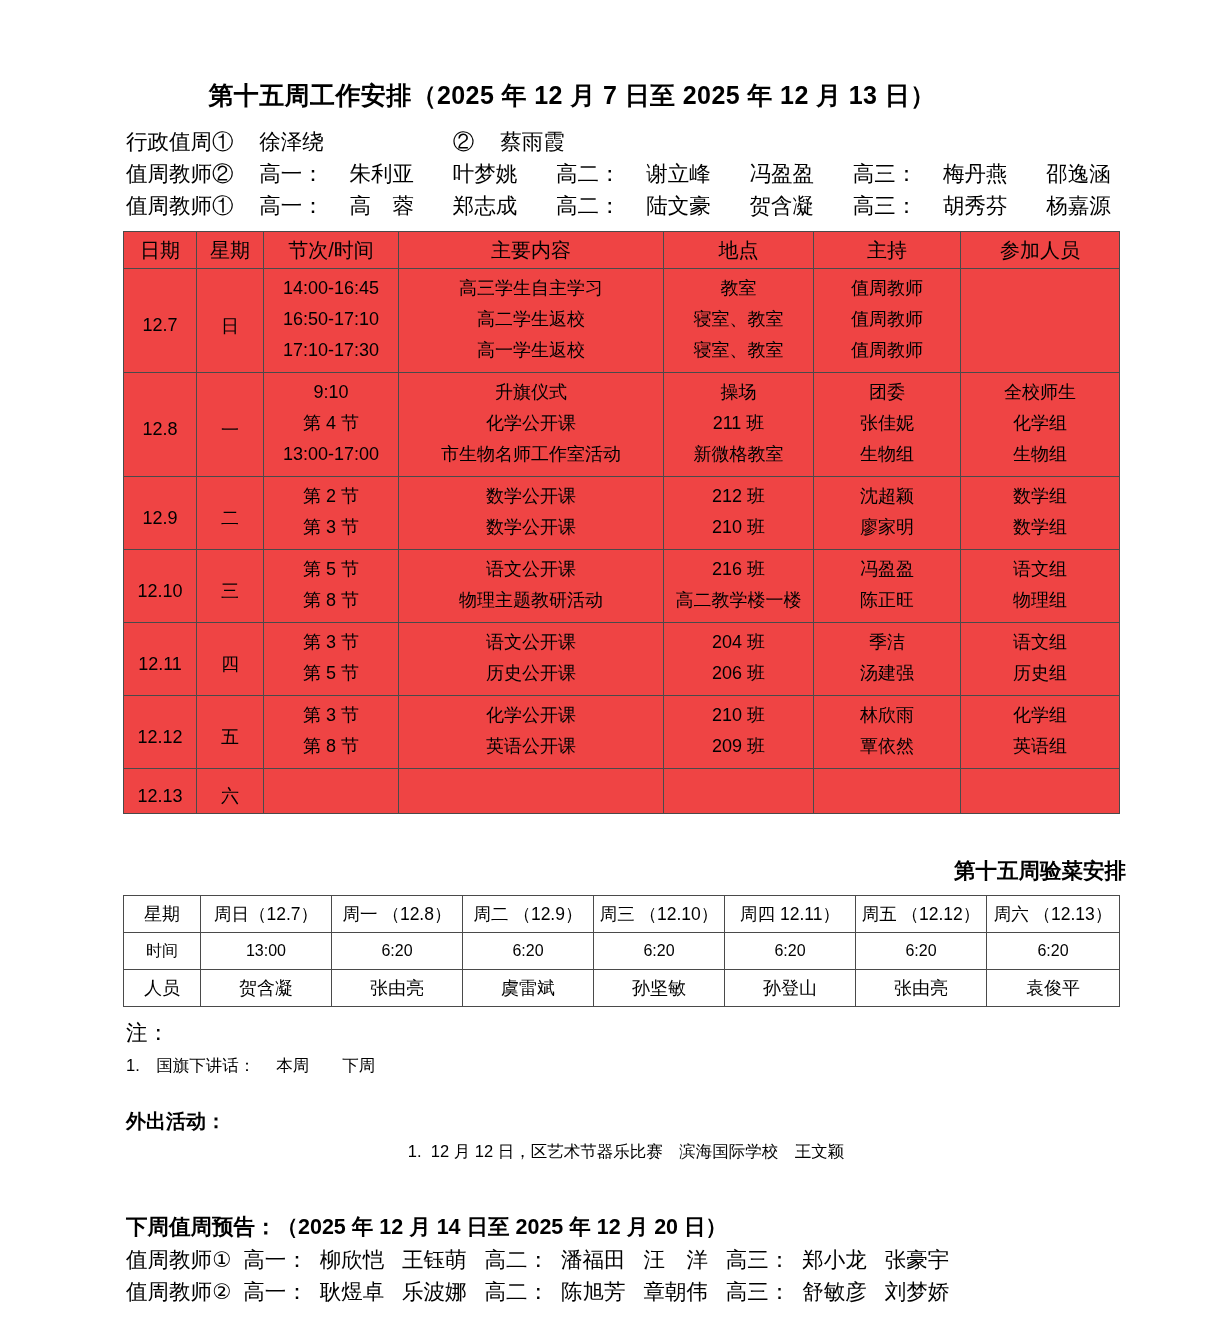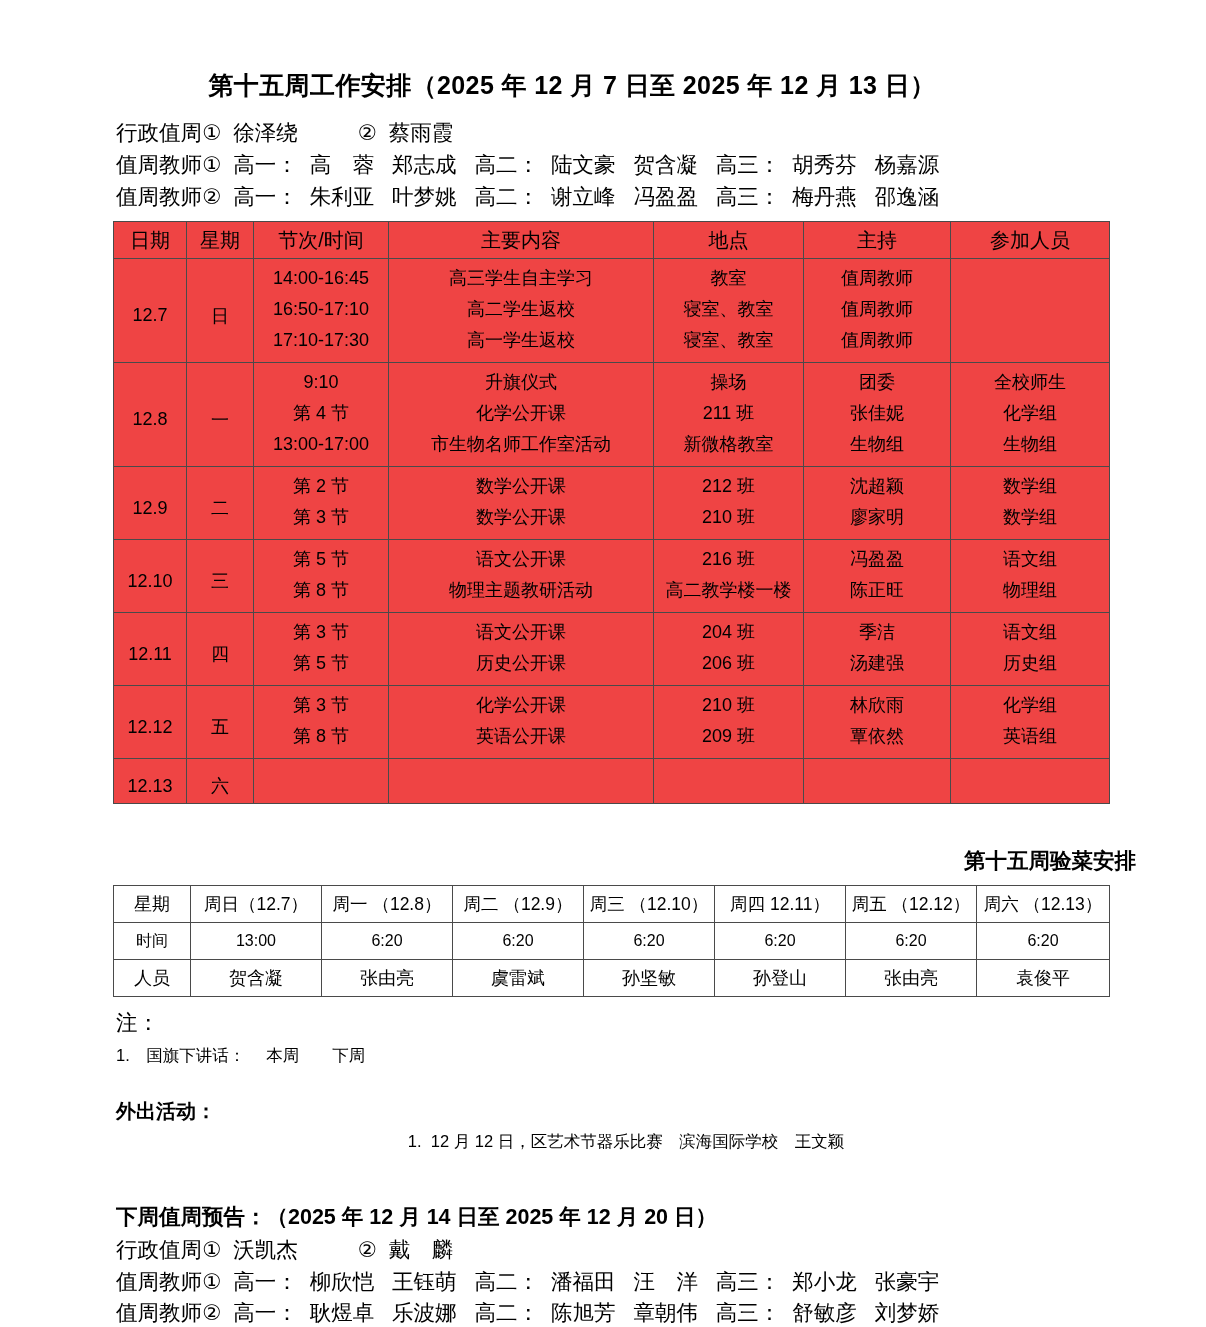--- a/index.html
+++ b/index.html
@@ -12,37 +12,38 @@
     height: 1327px;
     font-family: "Liberation Sans", "DejaVu Sans", sans-serif;
     color: #000000;
     -webkit-font-smoothing: antialiased;
   }
   .page {
     position: relative;
     width: 1144px;
     height: 1327px;
     box-sizing: border-box;
-    padding: 8px;
+    padding: 18px;
     overflow: hidden;
   }
 
   
   .doc-title {
     text-align: center;
     font-size: 25px;
     font-weight: bold;
     letter-spacing: 0.4px;
     padding-top: 62px;
     line-height: 1.2;
   }
 
   
   .duty-block {
     margin: 18px 11px 0 108px;
+    font-family: Liberation Mono, monospace;
   }
   .duty-line {
     font-size: 21.5px;
     line-height: 1.48;
     white-space: pre;
   }
 
   
   .main-table-wrap {
     margin: 8px 0 0 105px;
@@ -159,22 +160,22 @@
 </style>
 </head>
 <body>
 
 <div class="page">
 
   <div class="doc-title">第十五周工作安排（2025 年 12 月 7 日至 2025 年 12 月 13 日）</div>
 
   <div class="duty-block">
     <div class="duty-line">行政值周①  徐泽绕          ②  蔡雨霞</div>
+    <div class="duty-line">值周教师②  高一：  朱利亚   叶梦姚   高二：  谢立峰   冯盈盈   高三：  梅丹燕   邵逸涵</div>
     <div class="duty-line">值周教师①  高一：  高　蓉   郑志成   高二：  陆文豪   贺含凝   高三：  胡秀芬   杨嘉源</div>
-    <div class="duty-line">值周教师②  高一：  朱利亚   叶梦姚   高二：  谢立峰   冯盈盈   高三：  梅丹燕   邵逸涵</div>
   </div>
 
   <div class="main-table-wrap">
     <table class="grid">
       <colgroup>
         <col style="width:73px">
         <col style="width:67px">
         <col style="width:135px">
         <col style="width:265px">
         <col style="width:150px">
@@ -492,18 +493,17 @@
   <div class="notes">
     <div class="notes-heading">注：</div>
     <div class="note-item">1.　国旗下讲话：　 本周　　下周</div>
   </div>
 
   <div class="section-heading">外出活动：</div>
   <div class="outing-item">1.  12 月 12 日，区艺术节器乐比赛　滨海国际学校　王文颖</div>
 
   <div class="next-week-title">下周值周预告：（2025 年 12 月 14 日至 2025 年 12 月 20 日）</div>
   <div class="next-week-block">
-    <div class="duty-line">行政值周①  沃凯杰          ②  戴　麟</div>
     <div class="duty-line">值周教师①  高一：  柳欣恺   王钰萌   高二：  潘福田   汪　洋   高三：  郑小龙   张豪宇</div>
     <div class="duty-line">值周教师②  高一：  耿煜卓   乐波娜   高二：  陈旭芳   章朝伟   高三：  舒敏彦   刘梦娇</div>
   </div>
 
 </div>
 
 </body></html>

